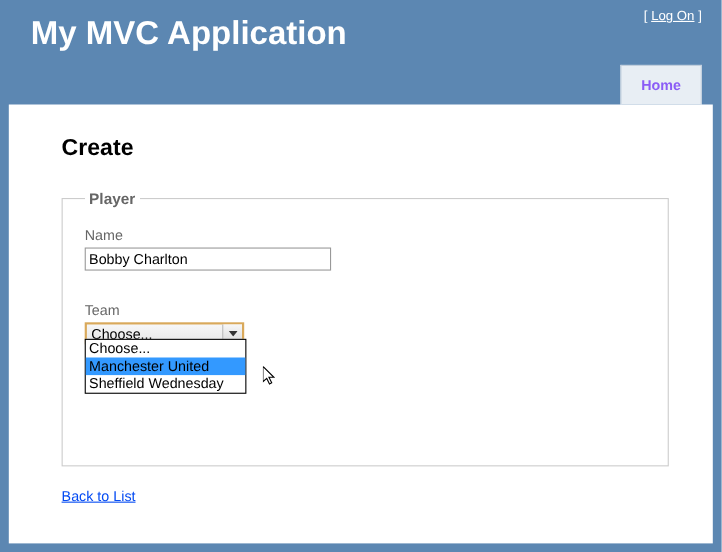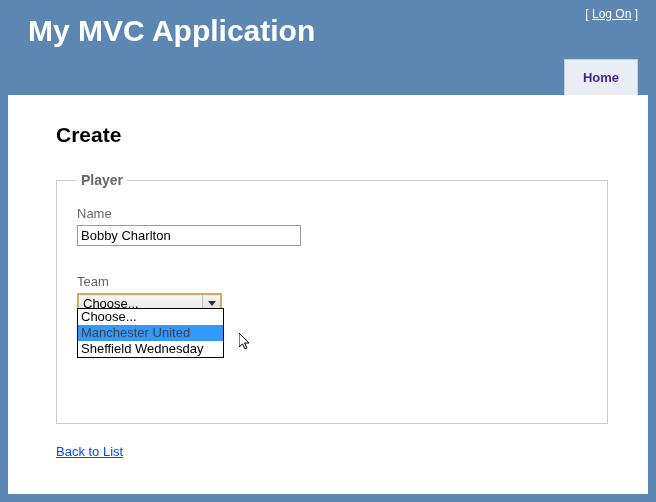--- a/index.html
+++ b/index.html
@@ -39,21 +39,21 @@
   .nav {
     position: absolute;
     top: 59px;
     right: 18px;
     display: flex;
     gap: 6px;
   }
   .nav a {
     display: inline-block;
     background: #e8eef4;
-    color: #4c1d95;
+    color: #8b5cf6;
     font-weight: bold;
     font-size: 13px;
     padding: 10px 18px;
     text-decoration: none;
     border: 1px solid #c2cfdd;
     border-bottom: none;
     font-family: Verdana, Arial, sans-serif;
   }
   .main {
     position: absolute;
@@ -130,21 +130,21 @@
     font-family: Arial, sans-serif;
   }
   .dropdown-option {
     padding: 0 3px;
     line-height: 16px;
     white-space: nowrap;
     cursor: default;
   }
   .dropdown-option.highlight {
     background: #3399ff;
-    color: #404040;
+    color: #000000;
   }
   .cursor {
     position: absolute;
     left: 182px;
     top: 145px;
     pointer-events: none;
   }
   .backlink {
     color: #034af3;
     font-size: 13px;

